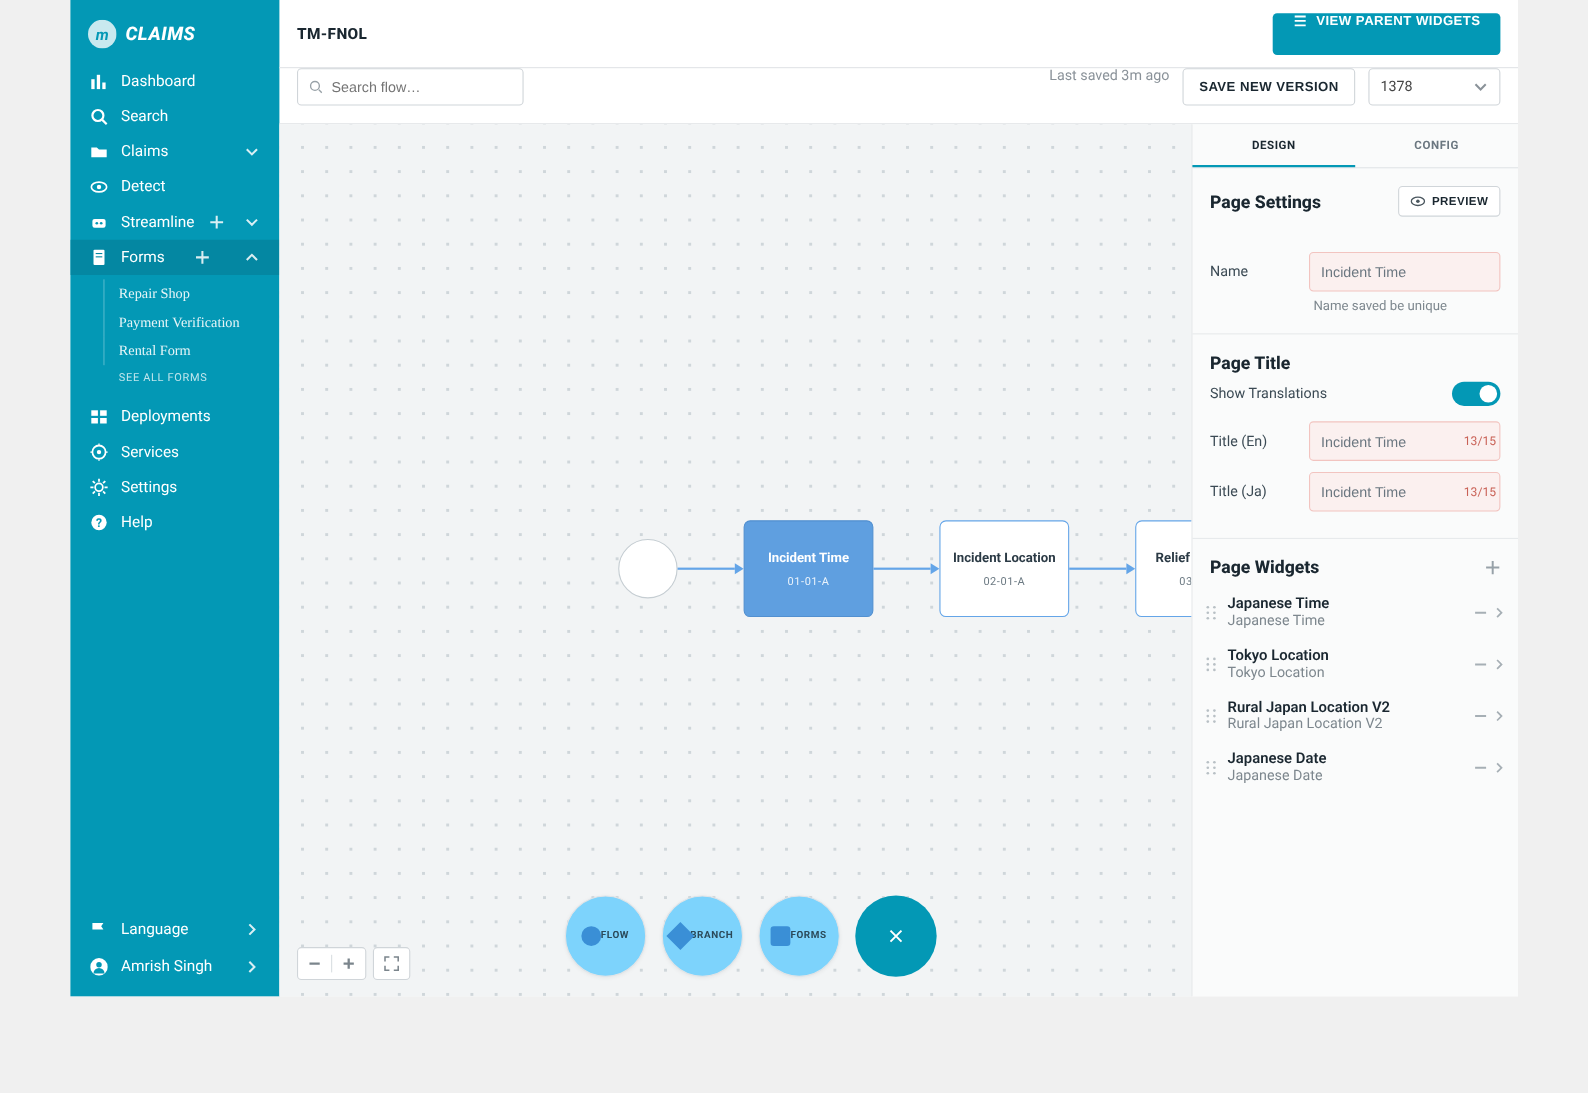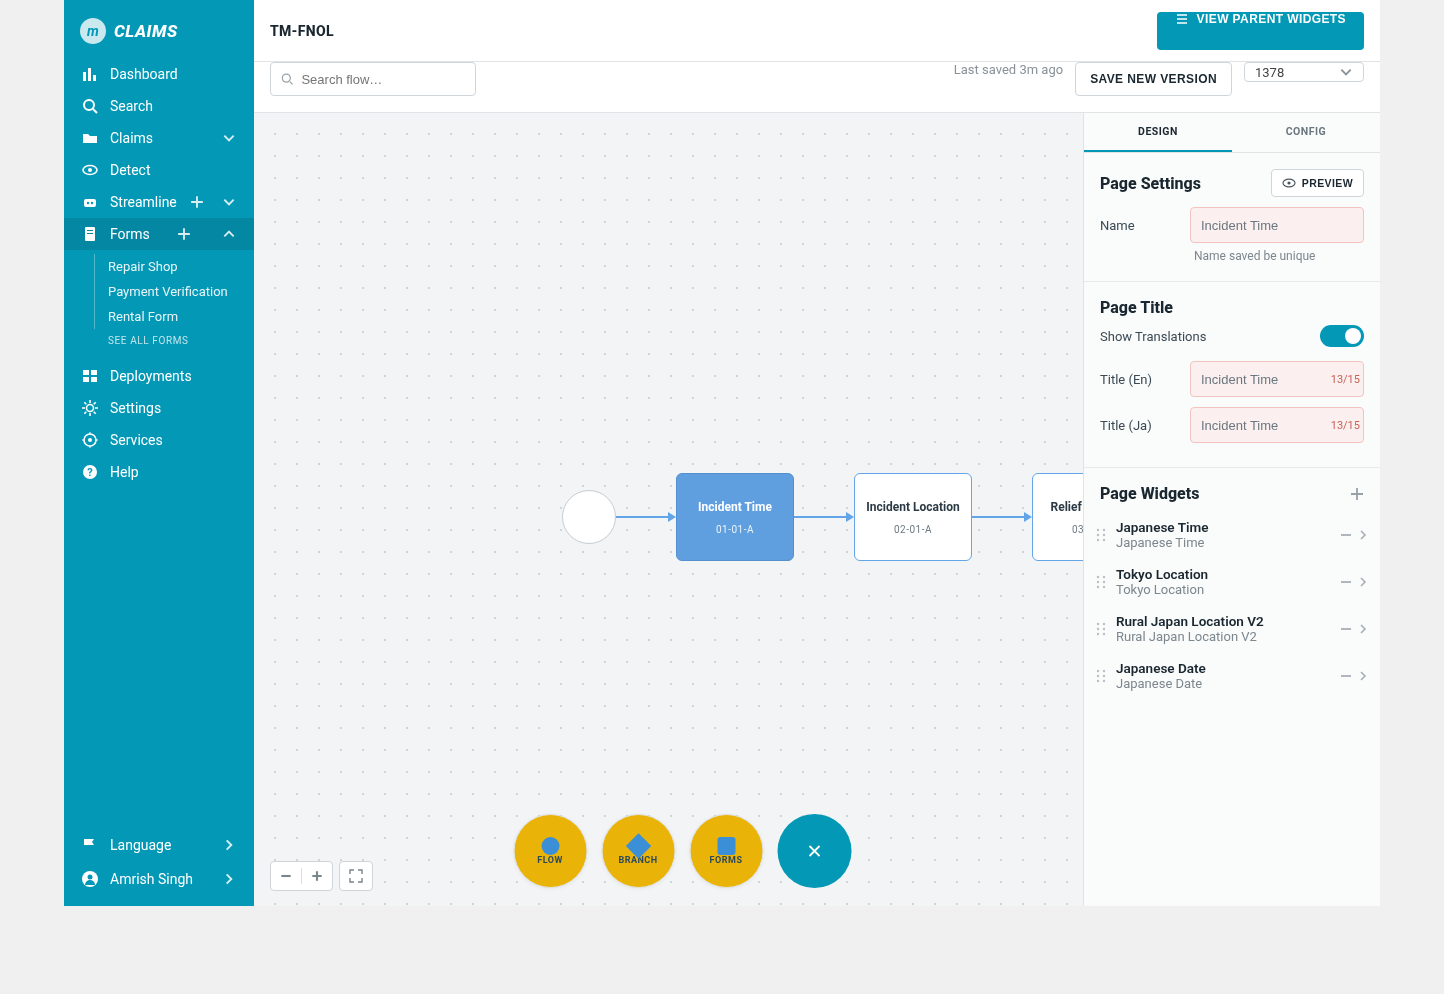--- a/index.html
+++ b/index.html
@@ -11,38 +11,38 @@
 .logo { display:flex; align-items:center; gap:8px; padding:18px 16px 14px; }
 .logo-mark { width:26px; height:26px; }
 .logo-text { font-weight:800; font-style:italic; font-size:17px; letter-spacing:0.5px; }
 .nav { flex:1; overflow-y:auto; }
 .nav-item { display:flex; align-items:center; gap:12px; padding:8px 18px; font-size:14px; cursor:pointer; position:relative; }
 .nav-item.active { background:#0487a2; }
 .nav-item .icon { width:16px; height:16px; flex-shrink:0; }
 .nav-item .chev { margin-left:auto; opacity:.85; }
 .nav-item .plus { margin-left:auto; opacity:.85; margin-right:4px; }
 .nav-sub { padding:4px 0 6px 0; }
-.nav-sub-item { padding:5px 18px 5px 44px; font-size:13px; opacity:.9; cursor:pointer; position:relative; }
+.nav-sub-item { padding:5px 18px 5px 44px; font-size:13px; opacity:.9; cursor:pointer; position:relative;font-family:Liberation Serif, serif; }
 .nav-sub-item::before { content:""; position:absolute; left:30px; top:0; bottom:0; width:1px; background:rgba(255,255,255,.35); }
 .nav-see-all { padding:6px 18px 8px 44px; font-size:10px; letter-spacing:.6px; opacity:.75; cursor:pointer; }
 .sidebar-bottom { margin-top:auto; padding-bottom:10px; }
 .sidebar-bottom .nav-item { padding:9px 18px; }
 
 
 .main { flex:1; display:flex; flex-direction:column; min-width:0; }
 .topbar { height:62px; border-bottom:1px solid #e1e4e7; display:flex; align-items:center; padding:0 16px; gap:12px; }
 .title { font-weight:800; font-size:14px; color:#1a2730; letter-spacing:.3px; }
 .btn-primary { margin-left:auto; background:#0398b5; color:#fff; border:0; padding:0 18px; height:38px; border-radius:4px; font-size:12px; font-weight:700; letter-spacing:.4px; display:flex; align-items:flex-start; gap:8px; cursor:pointer; }
 
 .toolbar { height:51px; display:flex; align-items:flex-start; padding:0 16px; gap:12px; border-bottom:1px solid #e1e4e7; }
 .search { display:flex; align-items:center; gap:8px; border:1px solid #d0d5d9; border-radius:4px; padding:0 10px; height:34px; background:#fff; width:206px; }
 .search input { border:0; outline:0; font-size:13px; color:#6b7780; background:transparent; width:100%; }
 .last-saved { margin-left:auto; font-size:13px; color:#8a9299; }
 .btn-outline { background:#fff; border:1px solid #d0d5d9; border-radius:4px; height:34px; padding:0 14px; font-size:12px; font-weight:700; letter-spacing:.4px; color:#1a2730; cursor:pointer; }
-.version-select { display:flex; align-items:center; justify-content:space-between; border:1px solid #d0d5d9; border-radius:4px; height:20px; width:120px; padding:0 10px; font-size:13px; color:#444; cursor:pointer; }
+.version-select { display:flex; align-items:center; justify-content:space-between; border:1px solid #d0d5d9; border-radius:4px; height:34px; width:120px; padding:0 10px; font-size:13px; color:#444; cursor:pointer; }
 
 .workspace { flex:1; display:flex; min-height:0; }
 
 
 .canvas-wrap { flex:1; position:relative; background:#f2f4f5; overflow:hidden; }
 .canvas-dots { position:absolute; inset:0;
   background-image:radial-gradient(#cfd6da 1.5px, transparent 1.5px);
   background-size:22px 22px; background-position:10px 10px; }
 .flow { position:absolute; left:308px; top:360px; display:flex; align-items:center; }
 .start-circle { width:54px; height:54px; border-radius:50%; background:#fff; border:1.5px solid #c5cdd2; }
@@ -57,35 +57,35 @@
 .node.selected .ncode { color:#eaf3fb; }
 
 
 .zoom { position:absolute; left:16px; bottom:15px; display:flex; gap:6px; }
 .zoom-box { display:flex; align-items:center; border:1px solid #d0d5d9; background:#fff; border-radius:4px; height:30px; }
 .zoom-btn { width:30px; height:30px; display:flex; align-items:center; justify-content:center; color:#7b858c; cursor:pointer; }
 .zoom-div { width:1px; height:16px; background:#d9dee1; }
 .expand-box { width:34px; height:30px; border:1px solid #d0d5d9; background:#fff; border-radius:4px; display:flex; align-items:center; justify-content:center; cursor:pointer; color:#7b858c; }
 
 .palette { position:absolute; left:50%; transform:translateX(-46%); bottom:18px; display:flex; gap:14px; align-items:center; }
-.pal-item { width:74px; height:74px; border-radius:50%; background:#eab308; border:1px solid #e1e4e7; display:flex; flex-direction:column; align-items:center; justify-content:center; gap:0; font-size:9px; font-weight:700; letter-spacing:.5px; color:#2b4a5a; cursor:grab; box-shadow:0 1px 4px rgba(0,0,0,.06); }
+.pal-item { width:74px; height:74px; border-radius:50%; background:#7dd3fc; border:1px solid #e1e4e7; display:flex; flex-direction:row; align-items:center; justify-content:center; gap:0; font-size:9px; font-weight:700; letter-spacing:.5px; color:#2b4a5a; cursor:grab; box-shadow:0 1px 4px rgba(0,0,0,.06); }
 .pal-shape { width:18px; height:18px; background:#3a8fd6; }
 .pal-shape.flow { border-radius:50%; position:static;}
 .pal-shape.branch { transform:rotate(45deg); }
 .pal-shape.page { border-radius:3px; }
 .pal-close { width:74px; height:74px; border-radius:50%; background:#0398b5; display:flex; align-items:center; justify-content:center; color:#fff; cursor:pointer; border:0; }
 
 
 .panel { width:297px; border-left:1px solid #e1e4e7; display:flex; flex-direction:column; background:#fafbfb; }
 .tabs { display:flex; height:40px; border-bottom:1px solid #e1e4e7; }
 .tab { flex:1; display:flex; align-items:center; justify-content:center; font-size:10.5px; font-weight:700; letter-spacing:.5px; color:#6b7780; cursor:pointer; border-bottom:2px solid transparent; }
 .tab.active { color:#1a2730; border-bottom-color:#0398b5; }
 
 .section { padding:16px 16px 18px; border-bottom:1px solid #e7eaec; }
-.sec-head { display:flex; align-items:center; justify-content:space-between; margin-bottom:10px; }
+.sec-head { display:flex; align-items:center; justify-content:space-between; margin-bottom:32px; }
 .sec-title { font-size:16px; font-weight:800; color:#1a2730; }
 .btn-preview { display:flex; align-items:center; gap:6px; border:1px solid #d0d5d9; border-radius:4px; background:#fff; padding:6px 10px; font-size:10.5px; font-weight:700; letter-spacing:.4px; color:#1a2730; cursor:pointer; }
 
 .form-row { display:flex; align-items:center; gap:10px; margin-bottom:6px; }
 .form-label { width:80px; font-size:13px; color:#3b4a54; }
 .text-field { flex:1; position:relative; }
 .text-field input { width:100%; height:36px; border:1px solid #f2c4c0; background:#fbf0ef; border-radius:4px; padding:0 10px; font-size:13px; color:#6b7780; outline:0; }
 .char-count { position:absolute; right:4px; top:50%; transform:translateY(-50%); font-size:11px; color:#c96156; }
 .help-text { font-size:12px; color:#7d878e; margin-left:94px; margin-top:4px; }
 
@@ -190,32 +190,32 @@
         <svg class="icon" viewBox="0 0 16 16">
             <rect x="1" y="2" width="6" height="5" fill="#fff"></rect>
             <rect x="9" y="2" width="6" height="5" fill="#fff"></rect>
             <rect x="1" y="9" width="6" height="5" fill="#fff"></rect>
             <rect x="9" y="9" width="6" height="5" fill="#fff"></rect>
           </svg>
         <span>Deployments</span>
       </div>
       <div class="nav-item">
         <svg class="icon" viewBox="0 0 16 16">
-            <circle cx="8" cy="8" r="3.5" fill="none" stroke="#fff" stroke-width="1.6"></circle>
-            <path d="M8 0v3M8 13v3M0 8h3M13 8h3M2.3 2.3l2 2M11.7 11.7l2 2M2.3 13.7l2-2M11.7 4.3l2-2" stroke="#fff" stroke-width="1.6"></path>
-          </svg>
-        <span>Settings</span>
-      </div>
-      <div class="nav-item">
-        <svg class="icon" viewBox="0 0 16 16">
             <circle cx="8" cy="8" r="6" fill="none" stroke="#fff" stroke-width="1.6"></circle>
             <circle cx="8" cy="8" r="2" fill="#fff"></circle>
             <path d="M8 2 v-2 M8 14 v2 M2 8 h-2 M14 8 h2" stroke="#fff"></path>
           </svg>
         <span>Services</span>
+      </div>
+      <div class="nav-item">
+        <svg class="icon" viewBox="0 0 16 16">
+            <circle cx="8" cy="8" r="3.5" fill="none" stroke="#fff" stroke-width="1.6"></circle>
+            <path d="M8 0v3M8 13v3M0 8h3M13 8h3M2.3 2.3l2 2M11.7 11.7l2 2M2.3 13.7l2-2M11.7 4.3l2-2" stroke="#fff" stroke-width="1.6"></path>
+          </svg>
+        <span>Settings</span>
       </div>
       <div class="nav-item">
         <svg class="icon" viewBox="0 0 16 16">
             <circle cx="8" cy="8" r="7" fill="#fff"></circle>
             <text x="8" y="12" text-anchor="middle" font-size="11" font-weight="bold" fill="#0398b5">?</text>
           </svg>
         <span>Help</span>
       </div>
     </div>
     <div class="sidebar-bottom">

